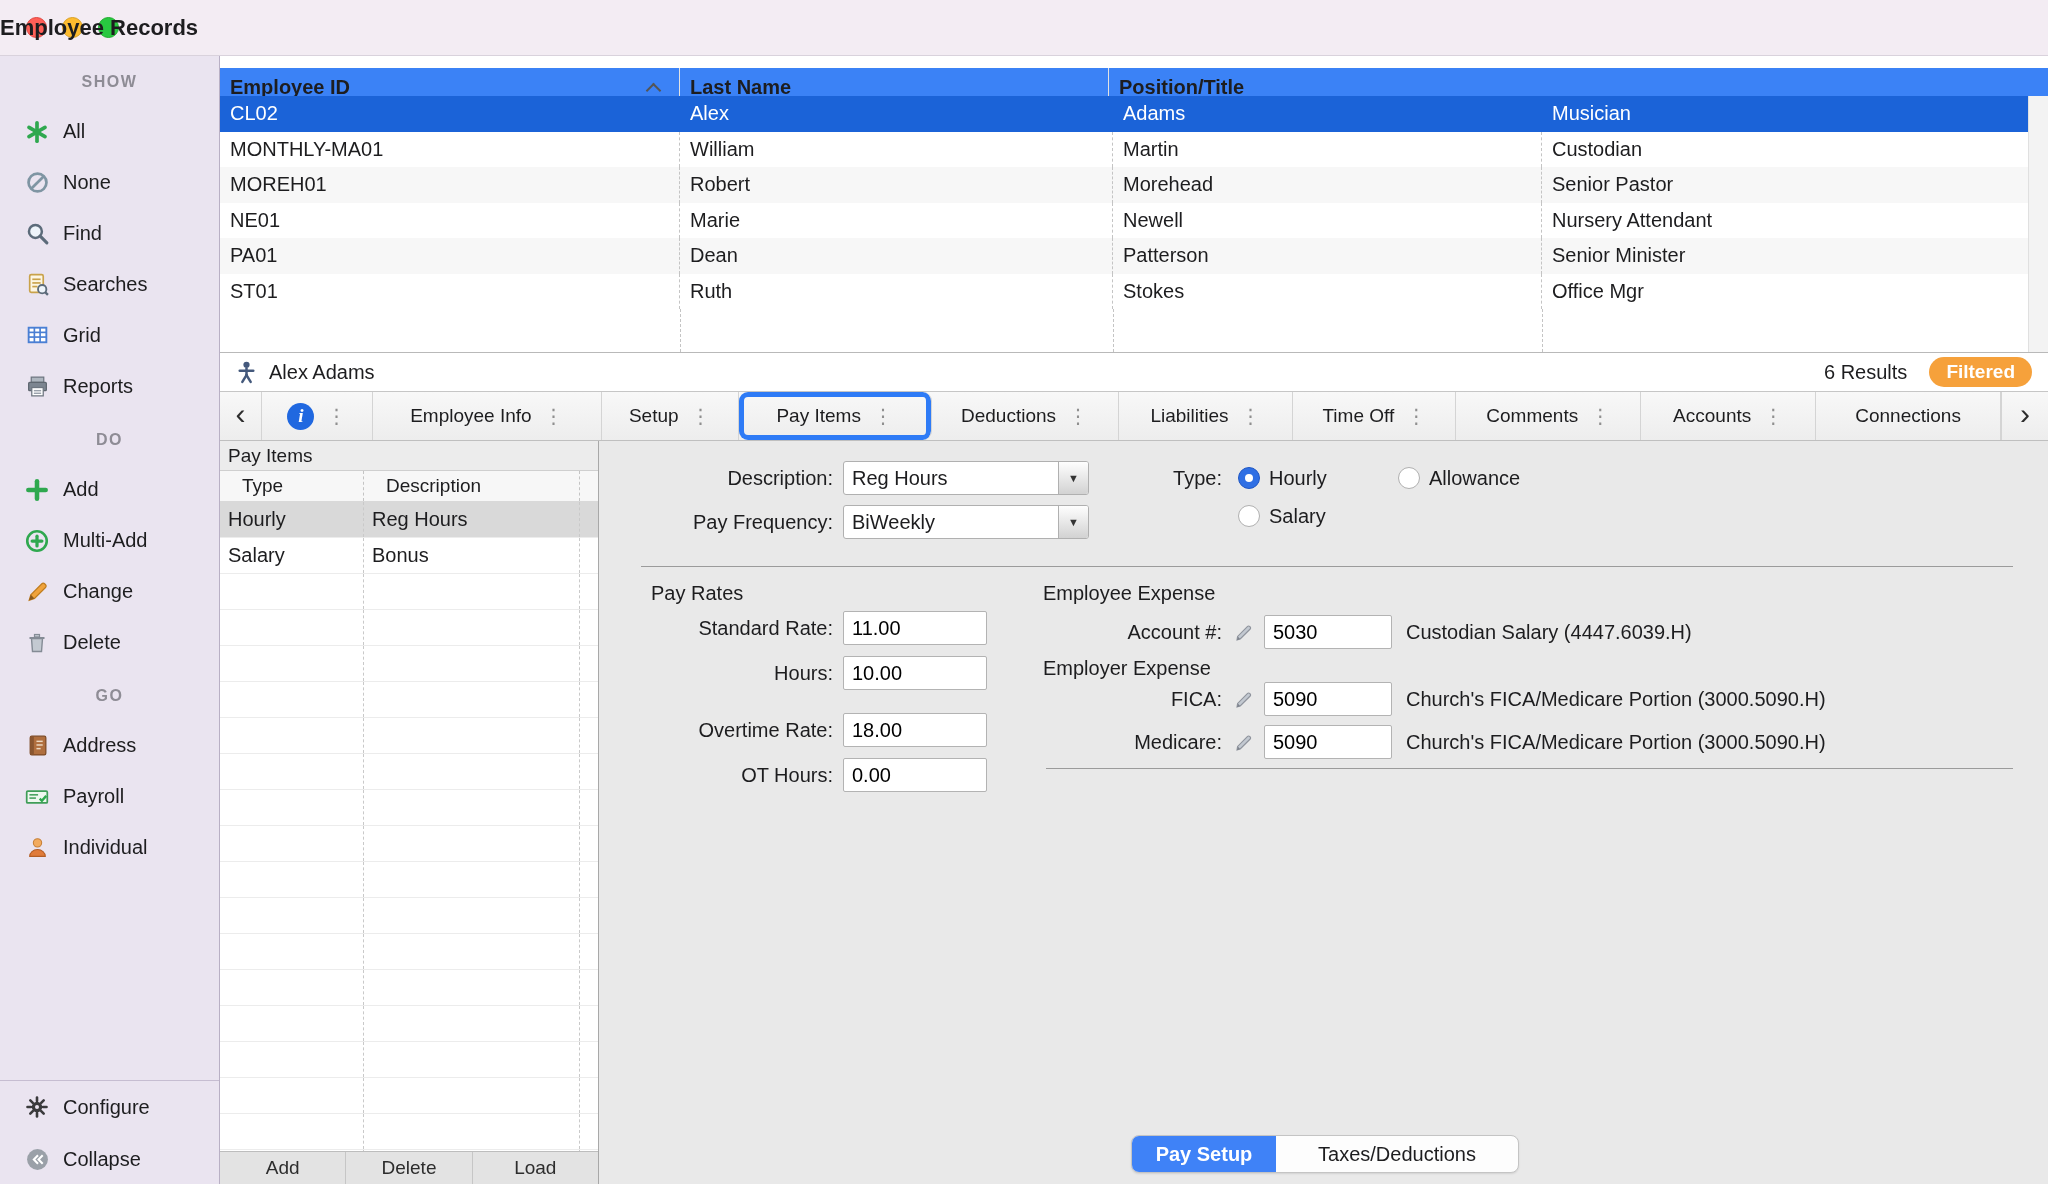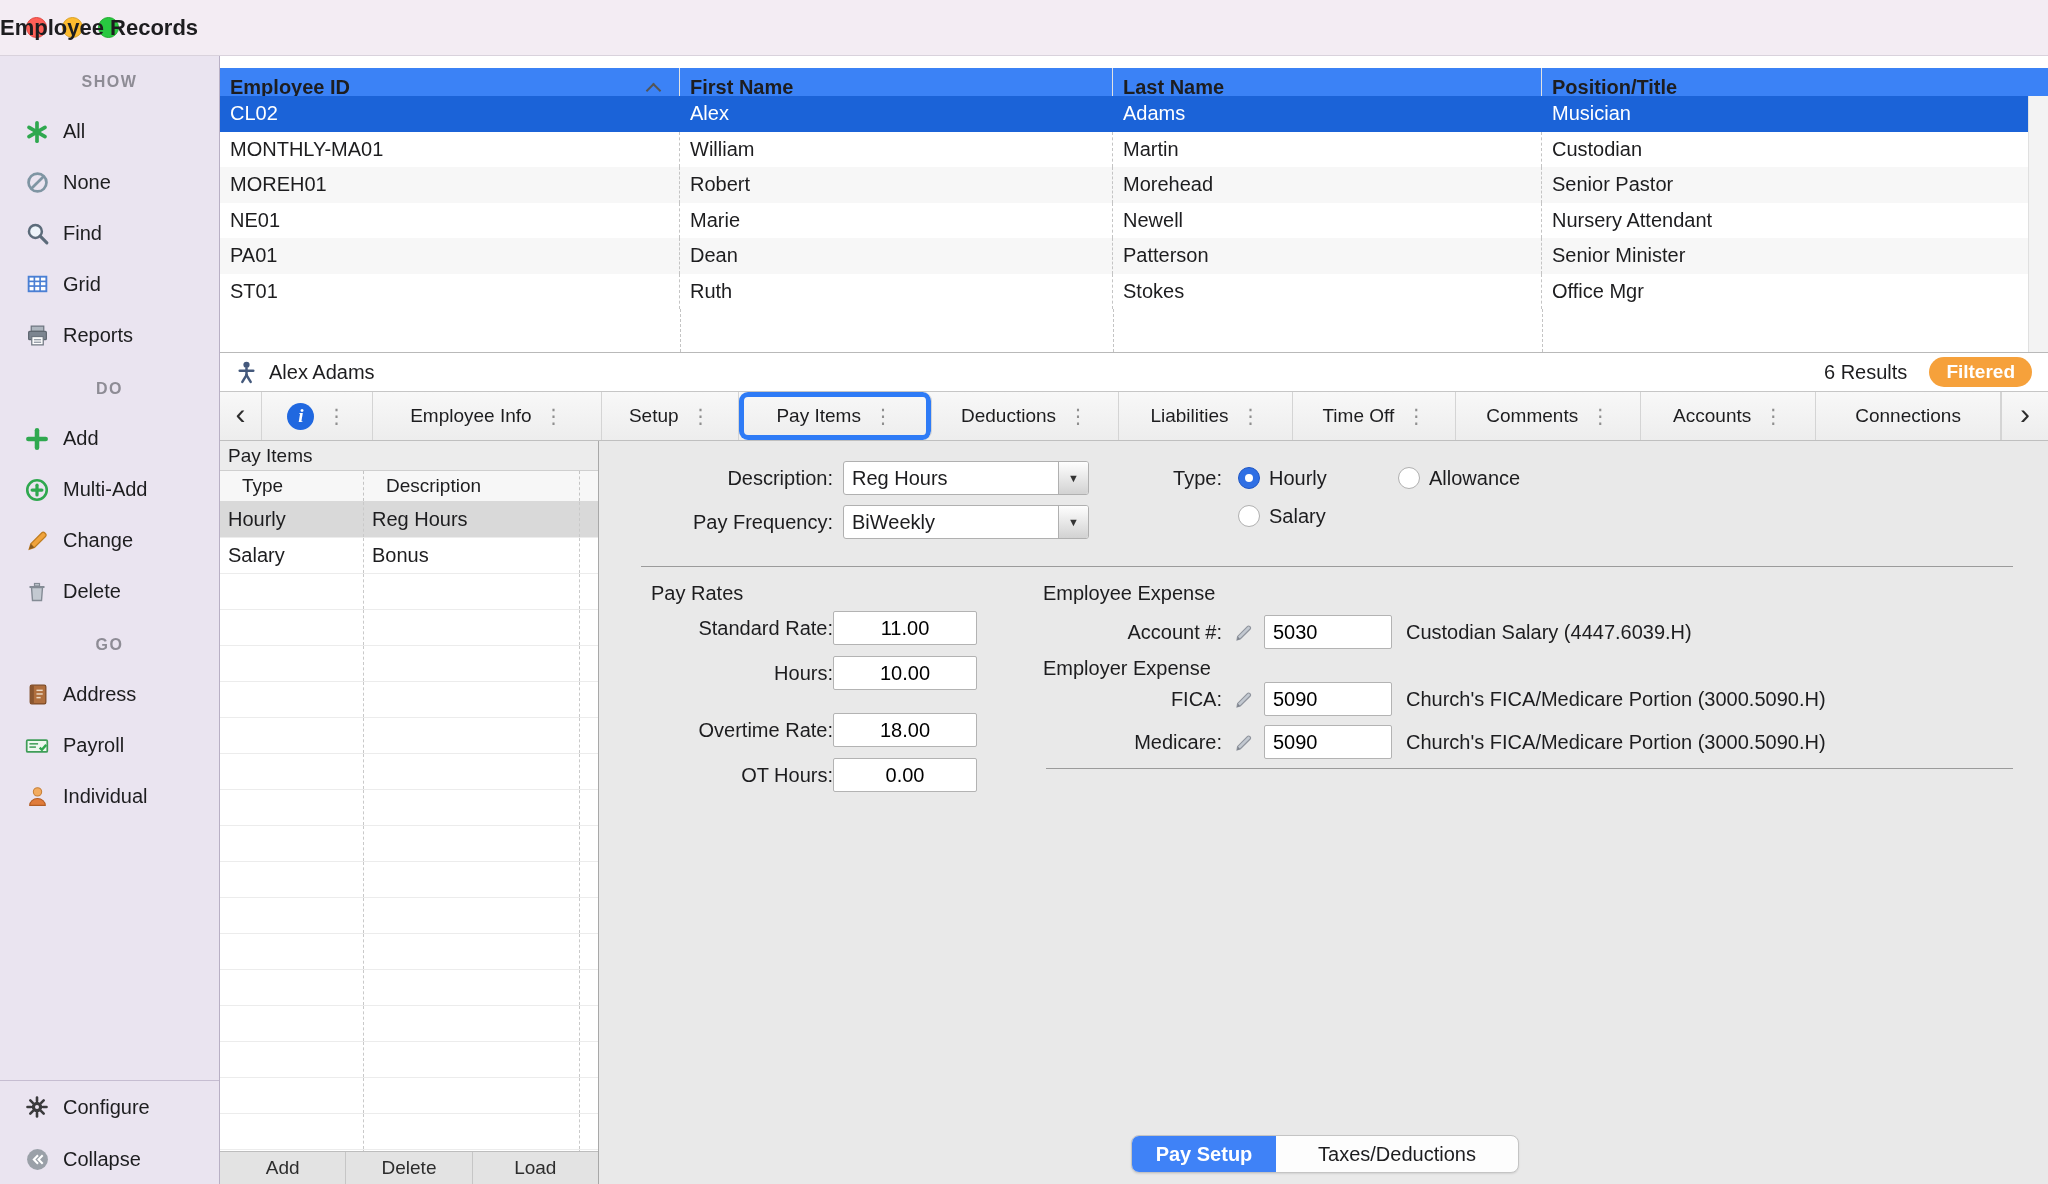--- a/index.html
+++ b/index.html
@@ -74,21 +74,21 @@
   .pp-btn:last-child { border-right:none; }
 
   
   .form { position:absolute; left:379px; top:0; right:0; bottom:0; }
   .f-row { position:absolute; left:20px; display:flex; align-items:center; height:34px; }
   .f-label { width:214px; text-align:right; font-size:20px; flex:none; }
   .combo { display:flex; width:246px; height:34px; margin-left:10px; border:1px solid #b0b0b0; border-radius:3px; background:#fff; overflow:hidden; }
   .combo-text { flex:1; padding:0 8px; line-height:32px; font-size:20px; white-space:nowrap; }
   .combo-btn { width:30px; background:linear-gradient(#fefefe,#d2d2d2); border-left:1px solid #b0b0b0; display:flex; align-items:center; justify-content:center; font-size:11px; color:#333; flex:none; }
   .txt { height:34px; border:1px solid #b3b3b3; background:#fff; font-size:20px; font-family:inherit; padding:0 8px; border-radius:2px; }
-  .num { width:144px; text-align:center; }
+  .num { width:144px; margin-left:10px; text-align:left; }
   .acct { width:128px; margin-left:8px; text-align:left; }
   .type-label { position:absolute; left:423px; top:22px; width:200px; text-align:right; font-size:20px; line-height:30px; }
   .radio-item { position:absolute; display:flex; align-items:center; height:30px; }
   .radio { width:22px; height:22px; border-radius:50%; background:#fff; border:1px solid #b0b0b0; position:relative; flex:none; }
   .radio.selected { background:#2f6fe4; border:1px solid #2057c4; }
   .radio.selected::after { content:""; position:absolute; left:6px; top:6px; width:8px; height:8px; border-radius:50%; background:#fff; }
   .radio-label { margin-left:9px; font-size:20px; }
   .hr { position:absolute; height:0; border-top:1px solid #9b9b9b; }
   .sec-title { position:absolute; font-size:20px; }
   .e-row { position:absolute; left:423px; display:flex; align-items:center; height:34px; }
@@ -141,20 +141,33 @@
             <svg viewBox="0 0 24 24" width="25" height="25">
               <circle cx="10" cy="10" r="6.2" fill="#eef4fa" stroke="#5c6b7a" stroke-width="2.4"></circle>
               <line x1="14.6" y1="14.6" x2="21" y2="21" stroke="#5c6b7a" stroke-width="3" stroke-linecap="round"></line>
             </svg>
           </span>
           <span class="sb-label">Find</span>
         </div>
         <div class="sb-item">
           <span class="sb-icon">
             <svg viewBox="0 0 24 24" width="25" height="25">
+              <rect x="4.5" y="2.5" width="13" height="17" rx="1.5" fill="#fdf6e3" stroke="#c9a24a" stroke-width="1.6"></rect>
+              <line x1="7" y1="7" x2="15" y2="7" stroke="#c9a24a" stroke-width="1.6"></line>
+              <line x1="7" y1="10.5" x2="15" y2="10.5" stroke="#c9a24a" stroke-width="1.6"></line>
+              <line x1="7" y1="14" x2="12" y2="14" stroke="#c9a24a" stroke-width="1.6"></line>
+              <circle cx="16.5" cy="16.5" r="4" fill="#eef4fa" stroke="#5c6b7a" stroke-width="1.8"></circle>
+              <line x1="19.3" y1="19.3" x2="22" y2="22" stroke="#5c6b7a" stroke-width="2.2"></line>
+            </svg>
+          </span>
+          <span class="sb-label">Searches</span>
+        </div>
+        <div class="sb-item">
+          <span class="sb-icon">
+            <svg viewBox="0 0 24 24" width="25" height="25">
               <rect x="3.5" y="4.5" width="17" height="14" fill="#fff" stroke="#4a7fd4" stroke-width="1.8"></rect>
               <line x1="3.5" y1="9" x2="20.5" y2="9" stroke="#4a7fd4" stroke-width="1.6"></line>
               <line x1="3.5" y1="13.5" x2="20.5" y2="13.5" stroke="#4a7fd4" stroke-width="1.6"></line>
               <line x1="9" y1="4.5" x2="9" y2="18.5" stroke="#4a7fd4" stroke-width="1.6"></line>
               <line x1="14.5" y1="4.5" x2="14.5" y2="18.5" stroke="#4a7fd4" stroke-width="1.6"></line>
             </svg>
           </span>
           <span class="sb-label">Grid</span>
         </div>
         <div class="sb-item">
@@ -279,21 +292,20 @@
           </svg>
         </span>
         <span class="sb-label">Collapse</span>
       </div>
     </div>
 </aside>
 
 <section class="table-area">
   <div class="tbl-header">
       <div class="th" style="width:460px">Employee ID<span class="sort-caret"></span></div>
-      <div class="th" style="width:433px">First Name</div>
       <div class="th" style="width:429px">Last Name</div>
       <div class="th" style="flex:1">Position/Title</div>
     </div>
   <div class="tbl-body">
       <div class="tr selected">
         <div class="td" style="width:460px">CL02</div>
         <div class="td" style="width:433px">Alex</div>
         <div class="td" style="width:429px">Adams</div>
         <div class="td" style="flex:1">Musician</div>
       </div>

